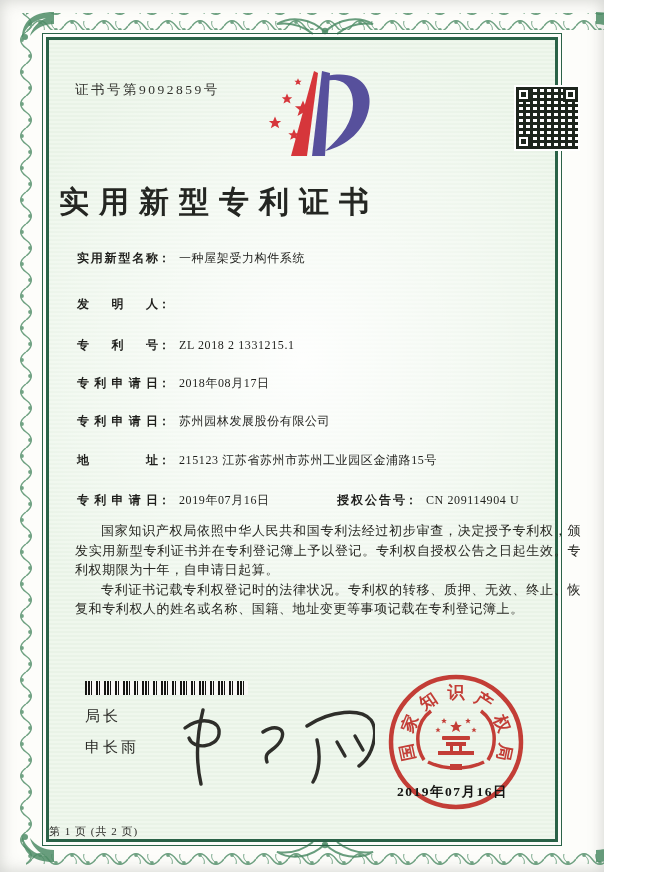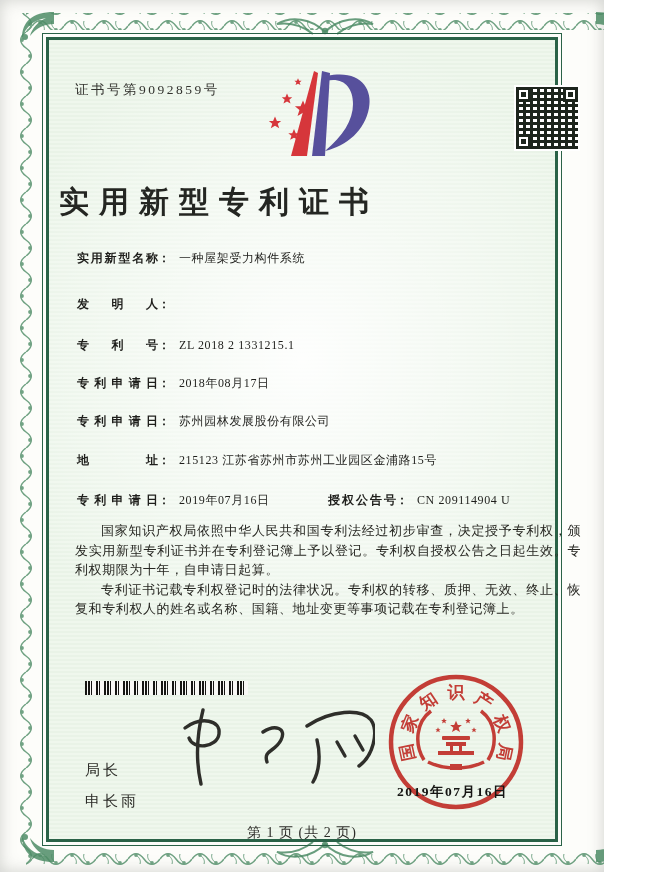--- a/index.html
+++ b/index.html
@@ -32,39 +32,39 @@
   .fp{position:absolute;width:15px;height:15px;border:3px solid #1d251d;background:#fff;box-sizing:border-box;}
   .fp::after{content:"";position:absolute;inset:2px;background:#1d251d;}
   .fp.tl{left:0;top:0}.fp.tr{right:0;top:0}.fp.bl{left:0;bottom:0}
   .title{left:0;right:0;top:142px;text-align:left;font-size:30px;font-weight:bold;
     letter-spacing:10px;text-indent:10px;color:#242622;}
   
   .row{position:absolute;left:28px;display:flex;align-items:baseline;font-size:12px;color:#1f1f1c;white-space:nowrap;}
   .row .lbl{display:inline-block;width:81px;text-align:justify;text-align-last:justify;font-weight:bold;}
   .row .colon{margin-right:9px;font-weight:bold;}
   .row .val{letter-spacing:.6px;}
-  .grant2{position:absolute;left:251px;display:flex;align-items:baseline;}
+  .grant2{position:absolute;left:260px;display:flex;align-items:baseline;}
   .grant2 .lbl{width:68px;}
   
   .paras{left:26px;top:481px;width:506px;font-size:13px;line-height:19.6px;
     color:#262621;text-align:justify;letter-spacing:.6px;}
   .para{text-indent:2em;}
   
   .barcode{left:36px;top:641px;width:163px;height:14px;
     background:repeating-linear-gradient(90deg,
       #161613 0 2px,#f8f8f5 2px 3px,#161613 3px 5px,#f8f8f5 5px 6px,
       #161613 6px 7px,#f8f8f5 7px 11px,#161613 11px 13px,#f8f8f5 13px 14px,
       #161613 14px 15px,#f8f8f5 15px 19px);}
   
-  .signer{left:36px;top:715px;font-size:15px;line-height:31px;letter-spacing:3px;color:#2b2b27;}
+  .signer{left:36px;top:661px;font-size:15px;line-height:31px;letter-spacing:3px;color:#2b2b27;}
   .sig-svg{left:126px;top:658px;}
   
   .seal-svg{left:337px;top:632px;mix-blend-mode:multiply;opacity:.92;}
   .seal-date{left:348px;top:743px;font-size:13.5px;font-weight:bold;letter-spacing:1.5px;color:#151513;}
-  .footer{left:0;right:0;top:784px;text-align:center;font-size:14px;letter-spacing:1px;color:#2c2c28;}
+  .footer{left:0;right:0;top:784px;text-align:left;font-size:11px;letter-spacing:1px;color:#2c2c28;}
 </style>
 </head>
 <body>
 
 <div class="page">
 
   <svg width="0" height="0" style="position:absolute">
     <defs>
       <path id="st" d="M0,-10L2.94,-3.09L9.51,-3.09L4.19,1.18L6.47,8.09L0,4.4L-6.47,8.09L-4.19,1.18L-9.51,-3.09L-2.94,-3.09Z"></path>
       <g id="cnr">

